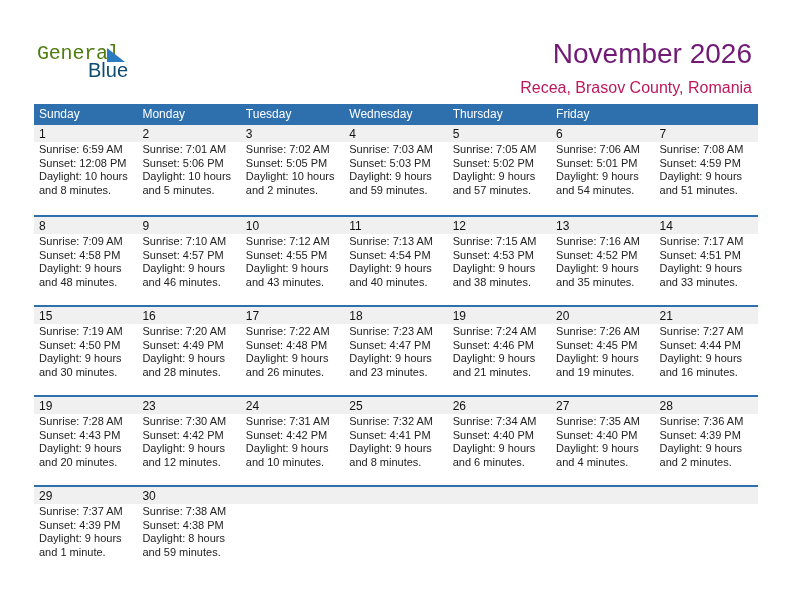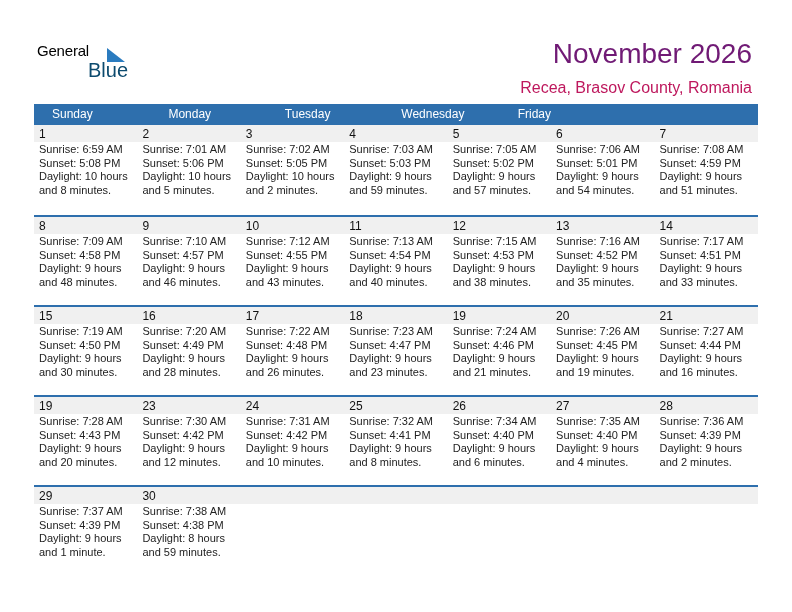--- a/index.html
+++ b/index.html
@@ -1,27 +1,27 @@
 <!DOCTYPE html>
 <html><head>
 <meta charset="utf-8">
 <style>
   * { box-sizing: border-box; margin: 0; padding: 0; }
   html, body { width: 792px; height: 612px; background: #ffffff; overflow: hidden; }
   body { font-family: "Liberation Sans", sans-serif; color: #222; position: relative; }
   .logo { position: absolute; left: 37px; top: 42px; width: 100px; height: 40px; }
-  .logo-general { position: absolute; left: 0; top: 0; font-size: 15px; color: #000000; letter-spacing: -0.2px; }
+  .logo-general { position: absolute; left: 0; top: 0; font-size: 20px; color: #4d7c0f; letter-spacing: -0.2px; font-family: Liberation Mono, monospace; }
   .logo-blue { position: absolute; left: 51px; top: 17px; font-size: 20px; color: #0c4a6e; }
   .logo-tri { position: absolute; left: 70px; top: 6px; width: 0; height: 0;
               border-left: 18px solid transparent; border-bottom: 14px solid #2a7bbf; transform: scaleX(-1); }
   .title { position: absolute; right: 40px; top: 38px; font-size: 28px; color: #701a75; }
   .subtitle { position: absolute; right: 40px; top: 79px; font-size: 16px; color: #be185d; }
   .cal { position: absolute; left: 34px; top: 104px; width: 724px; }
   .head-row { display: flex; background: #2e6fad; height: 21px; }
-  .head-cell { width: 103.43px; color: #fff; font-size: 12px; padding: 3px 0 0 5px; margin-left: 13px; }
+  .head-cell { width: 103.43px; color: #fff; font-size: 12px; padding: 3px 0 0 5px; }
   .week { display: flex; border-top: 2px solid #2e6fad; height: 90px; }
   .week.first { border-top: none; }
   .day { width: 103.43px; }
   .day-num { background: #f0f0f0; height: 17px; font-size: 12px; padding: 2px 0 0 5px; color: #111; }
   .day-info { font-size: 11px; line-height: 13.5px; padding: 1px 0 0 5px; color: #222; }
   .blank-strip { background: #f0f0f0; height: 17px; }
 </style>
 </head>
 <body>
 
@@ -33,29 +33,30 @@
 
 <div class="title">November 2026</div>
 <div class="subtitle">Recea, Brasov County, Romania</div>
 
 <div class="cal">
   <div class="head-row" id="head-row">
       <div class="head-cell">Sunday</div>
       <div class="head-cell">Monday</div>
       <div class="head-cell">Tuesday</div>
       <div class="head-cell">Wednesday</div>
+      <div class="head-cell">Thursday</div>
       <div class="head-cell">Friday</div>
     </div>
   <div id="weeks">
       <div class="week first">
         <div class="day">
           <div class="day-num">1</div>
           <div class="day-info">
             <div>Sunrise: 6:59 AM</div>
-            <div>Sunset: 5:08 PM</div>
+            <div>Sunset: 12:08 PM</div>
             <div>Daylight: 10 hours</div>
             <div>and 8 minutes.</div>
           </div>
         </div>
         <div class="day">
           <div class="day-num">2</div>
           <div class="day-info">
             <div>Sunrise: 7:01 AM</div>
             <div>Sunset: 5:06 PM</div>
             <div>Daylight: 10 hours</div>

